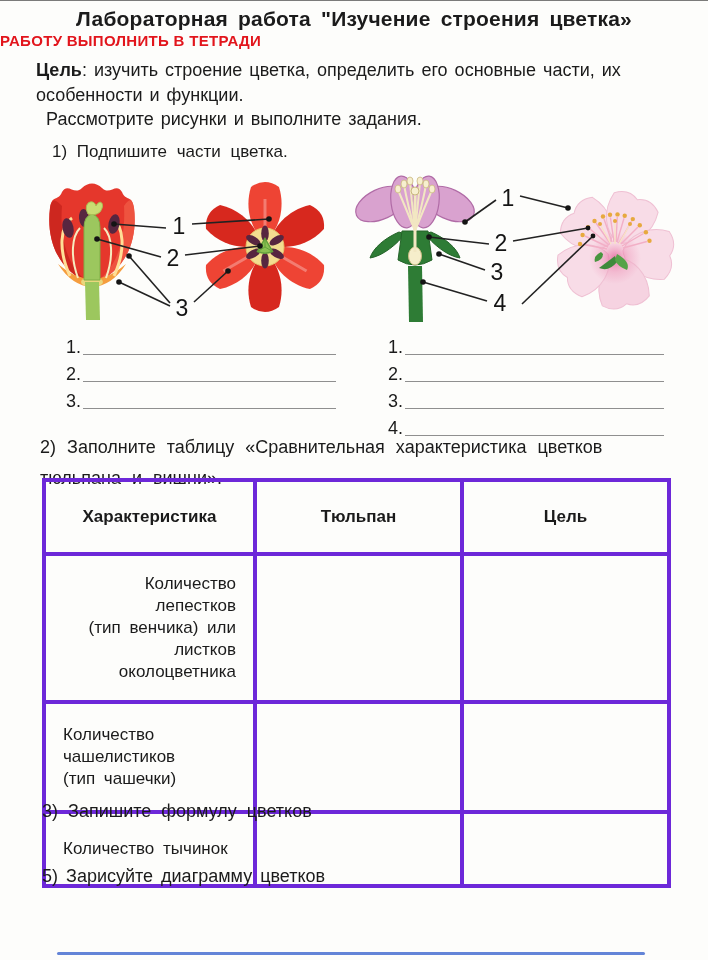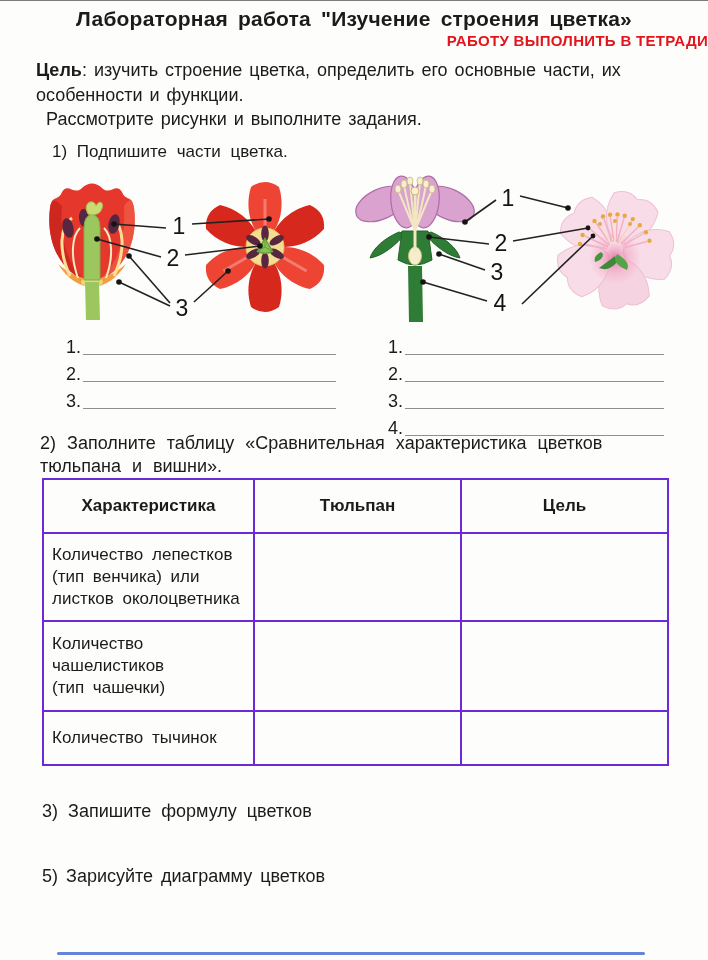--- a/index.html
+++ b/index.html
@@ -5,21 +5,21 @@
   html,body{margin:0;padding:0;}
   body{
     width:708px;height:960px;position:relative;overflow:hidden;
     background:#fdfdfb;color:#1b1b1b;
     font-family:"Liberation Sans", sans-serif;
     -webkit-font-smoothing:antialiased;
   }
   .top-border{position:absolute;top:0;left:0;width:708px;height:1px;background:#4f4f4f;opacity:.75;}
   .title{position:absolute;top:7px;left:0;width:708px;text-align:center;
     font-size:21px;font-weight:bold;word-spacing:4px;letter-spacing:.2px;}
-  .red-note{position:absolute;top:32px;left:0;width:708px;text-align:right;
+  .red-note{position:absolute;top:32px;left:0;width:708px;text-align:left;
     font-size:15px;font-weight:bold;color:#e2151c;letter-spacing:.3px;}
   .goal{position:absolute;top:58px;left:36px;width:608px;font-size:18px;line-height:25px;word-spacing:2px;}
   .goal b{font-weight:bold;}
   .instruction{position:absolute;top:109px;left:46px;width:620px;font-size:18px;font-weight:normal;word-spacing:2px;}
   .task1{position:absolute;top:142px;left:52px;font-size:17px;word-spacing:5px;}
   .figures{position:absolute;top:172px;left:0;width:708px;height:158px;}
   .figures svg{position:absolute;top:0;}
   #fig1{left:30px;}
   #fig2{left:350px;}
   .fig-num{font-family:"Liberation Sans",sans-serif;font-size:23px;fill:#141414;}
@@ -27,29 +27,29 @@
   .ldot{fill:#141414;}
 
   .blanks{position:absolute;top:331px;left:0;width:708px;height:102px;font-size:18px;}
   .blanks-col{position:absolute;top:0;}
   .blanks-left{left:66px;width:270px;}
   .blanks-right{left:388px;width:276px;}
   .blank-row{display:flex;align-items:flex-end;height:27px;}
   .blank-num{flex:0 0 auto;}
   .blank-line{flex:1 1 auto;border-bottom:1.5px solid #8f8f8f;margin:0 0 3px 2px;height:1px;}
 
-  .task2{position:absolute;top:432px;left:40px;width:592px;font-size:18px;line-height:23px;word-spacing:6px;}
+  .task2{position:absolute;top:432px;left:40px;width:592px;font-size:18px;line-height:31px;word-spacing:6px;}
 
   table.cmp{position:absolute;top:478px;left:42px;width:625px;border-collapse:collapse;table-layout:fixed;
     font-size:17px;}
-  table.cmp th, table.cmp td{border:2px solid #6d28d9;padding:8px;}
+  table.cmp th, table.cmp td{border:4px solid #6d28d9;padding:17px;}
   table.cmp col.c1{width:211px;} table.cmp col.c2{width:207px;} table.cmp col.c3{width:207px;}
   table.cmp th{height:36px;font-weight:bold;text-align:center;word-spacing:1px;}
   td.lbl{padding:6px 8px 6px 12px;vertical-align:middle;word-spacing:4px;line-height:22px;}
-  tr.r1 td{height:40px;} tr.r2 td{height:70px;} tr.r3 td{height:72px;margin-top:38px;} tr.r4 td{height:36px;} tr.r5 td{height:37px;}
+  tr.r1 td{height:40px;} tr.r2 td{height:70px;text-align:right;} tr.r3 td{height:72px;margin-top:38px;} tr.r4 td{height:36px;} tr.r5 td{height:37px;}
 
   .task3{position:absolute;top:801px;left:42px;font-size:18px;word-spacing:5px;}
   .task4{position:absolute;top:866px;left:42px;font-size:18px;word-spacing:3px;}
   .bottom-line{position:absolute;top:952px;left:57px;width:588px;height:3px;background:#5b7dd5;border-radius:2px;opacity:.95;}
 </style>
 </head>
 <body>
 
 <div class="top-border"></div>
 

